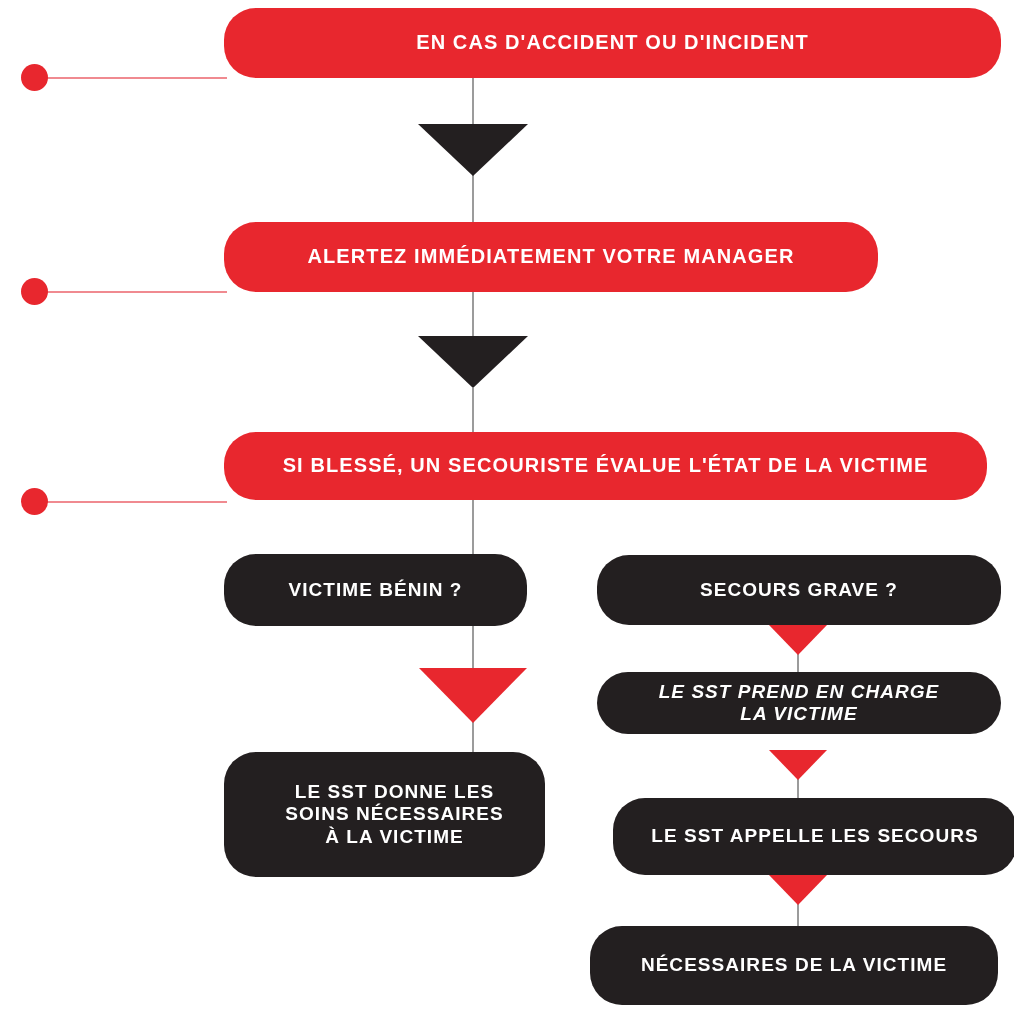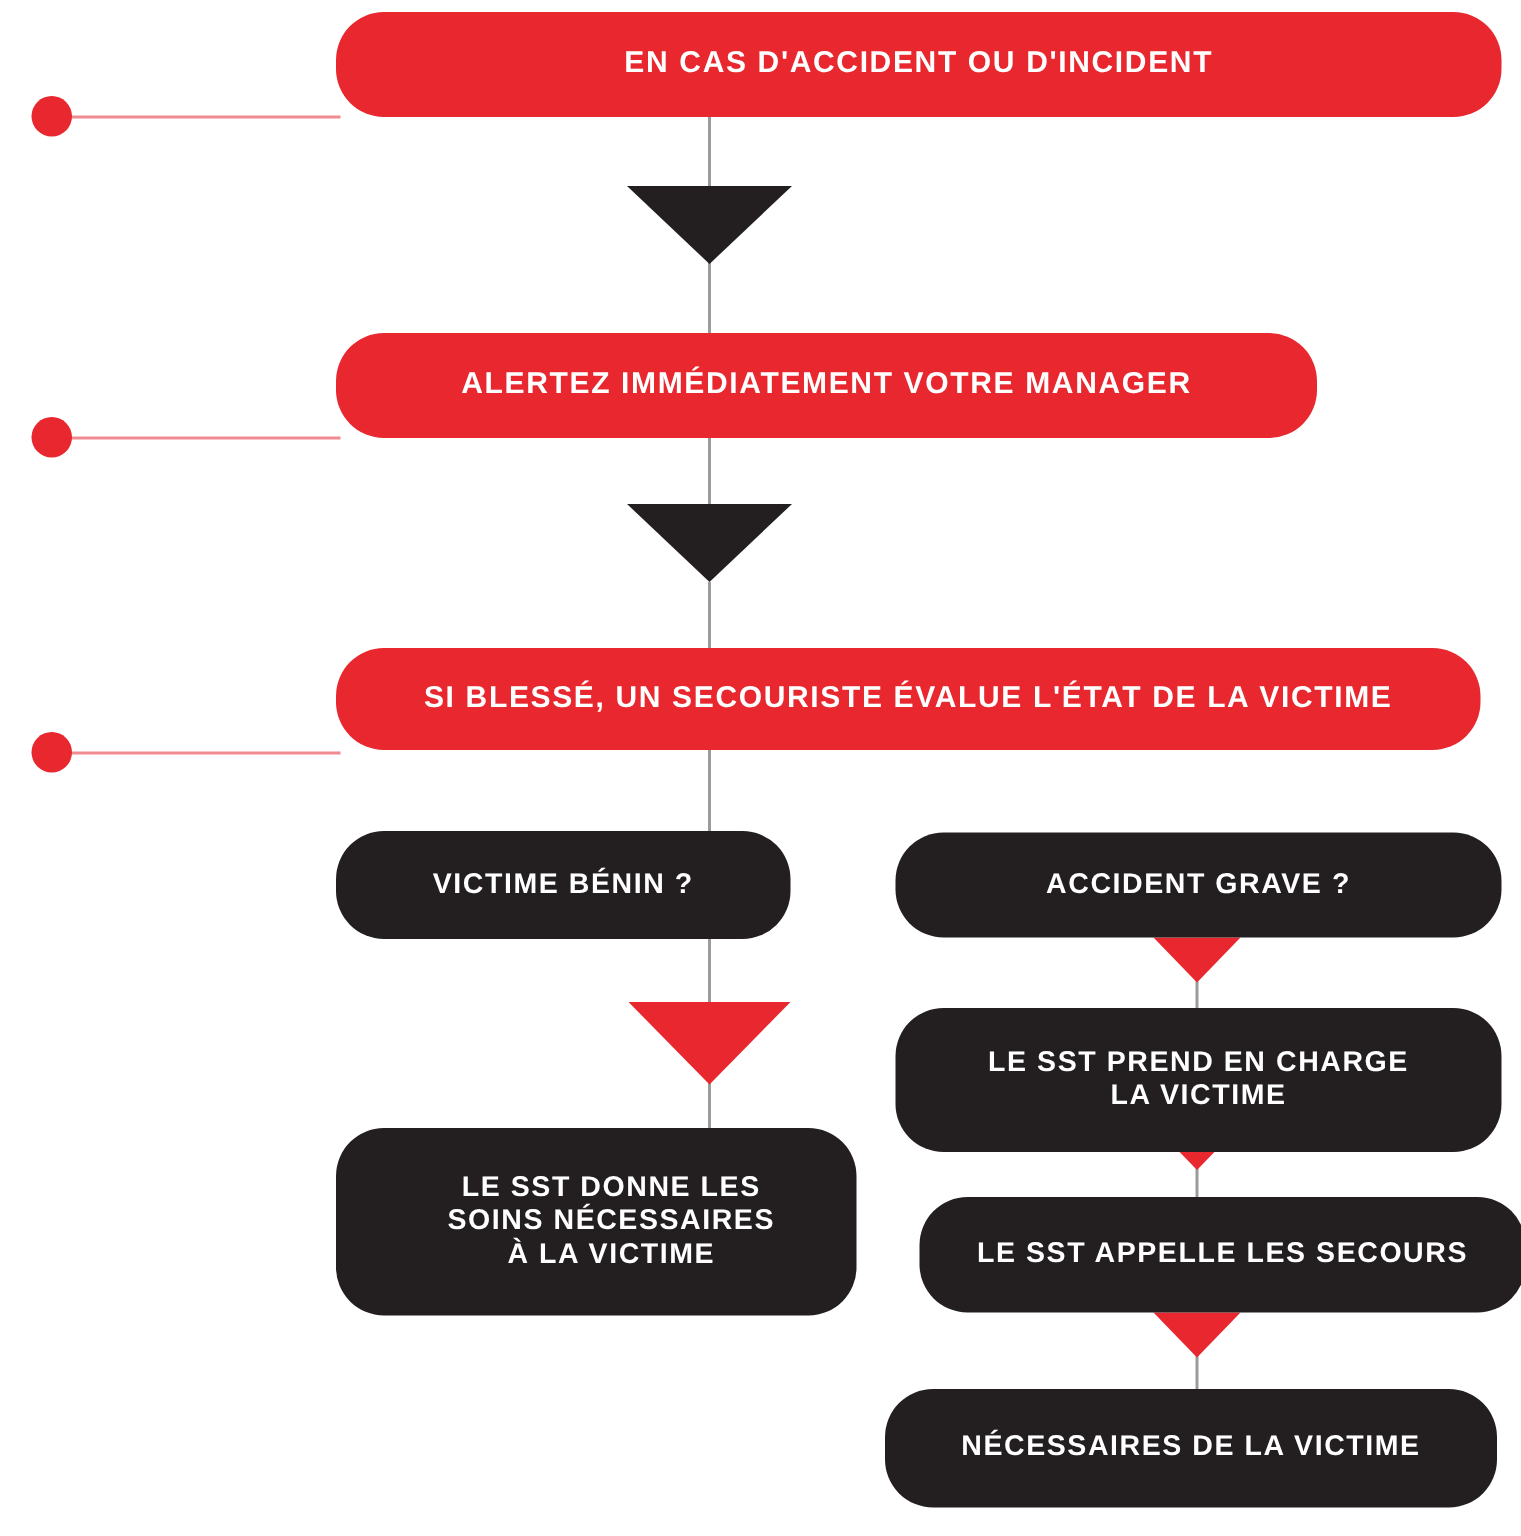--- a/index.html
+++ b/index.html
@@ -108,29 +108,29 @@
   <div class="node node-red" style="left:224px; top:222px; width:654px; height:70px; font-size:20px;">ALERTEZ IMMÉDIATEMENT VOTRE MANAGER</div>
 
   <div class="tri tri-dark" style="left:418px; top:336px; border-left-width:55px; border-right-width:55px; border-top-width:52px;"></div>
 
   <div class="node node-red" style="left:224px; top:432px; width:763px; height:68px; font-size:20px;">SI BLESSÉ, UN SECOURISTE ÉVALUE L'ÉTAT DE LA VICTIME</div>
 
   <div class="node node-black" style="left:224px; top:554px; width:303px; height:72px; font-size:19px;">VICTIME BÉNIN ?</div>
 
   <div class="tri tri-red" style="left:419px; top:668px; border-left-width:54px; border-right-width:54px; border-top-width:55px;"></div>
 
-  <div class="node node-black" style="left:224px; top:752px; width:347px; height:125px; font-size:19px; white-space:pre-line;padding-left:30px;">LE SST DONNE LES
+  <div class="node node-black" style="left:224px; top:752px; width:321px; height:125px; font-size:19px; white-space:pre-line;padding-left:30px;">LE SST DONNE LES
 SOINS NÉCESSAIRES
 À LA VICTIME</div>
 
-  <div class="node node-black" style="left:597px; top:555px; width:404px; height:70px; font-size:19px;">ACCIDENT GRAVE ?</div>
+  <div class="node node-black" style="left:597px; top:555px; width:404px; height:70px; font-size:19px;">SECOURS GRAVE ?</div>
 
   <div class="tri tri-red" style="left:769px; top:625px; border-left-width:29px; border-right-width:29px; border-top-width:30px;"></div>
 
-  <div class="node node-black" style="left:597px; top:672px; width:404px; height:96px; font-size:19px; white-space:pre-line;">LE SST PREND EN CHARGE
+  <div class="node node-black" style="left:597px; top:672px; width:404px; height:62px; font-size:19px; white-space:pre-line;font-style:italic;">LE SST PREND EN CHARGE
 LA VICTIME</div>
 
   <div class="tri tri-red" style="left:769px; top:750px; border-left-width:29px; border-right-width:29px; border-top-width:30px;"></div>
 
   <div class="node node-black" style="left:613px; top:798px; width:404px; height:77px; font-size:19px;">LE SST APPELLE LES SECOURS</div>
 
   <div class="tri tri-red" style="left:769px; top:875px; border-left-width:29px; border-right-width:29px; border-top-width:30px;"></div>
 
   <div class="node node-black" style="left:590px; top:926px; width:408px; height:79px; font-size:19px;">NÉCESSAIRES DE LA VICTIME</div>
 

